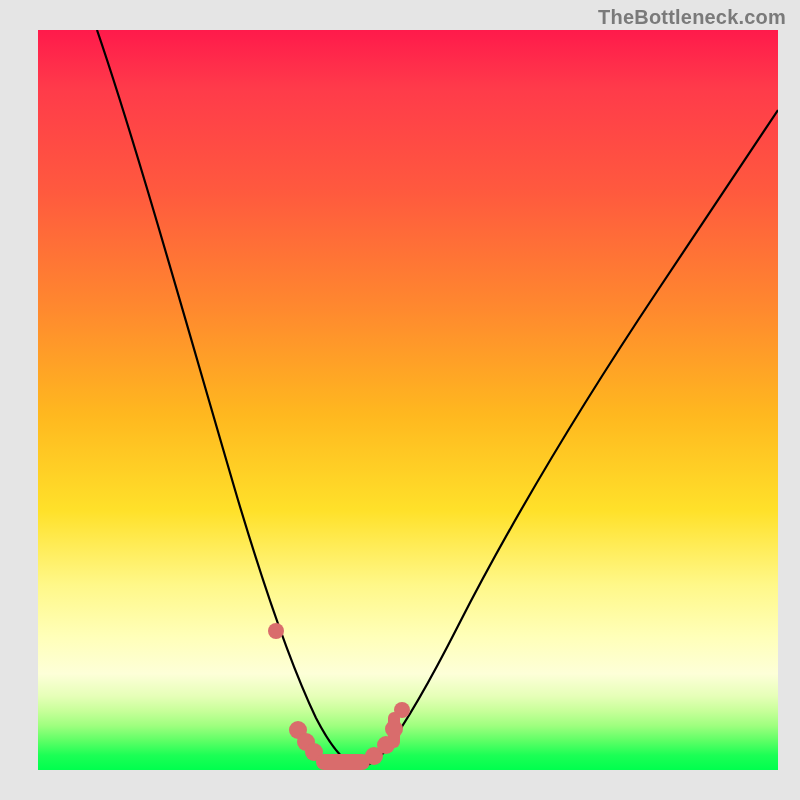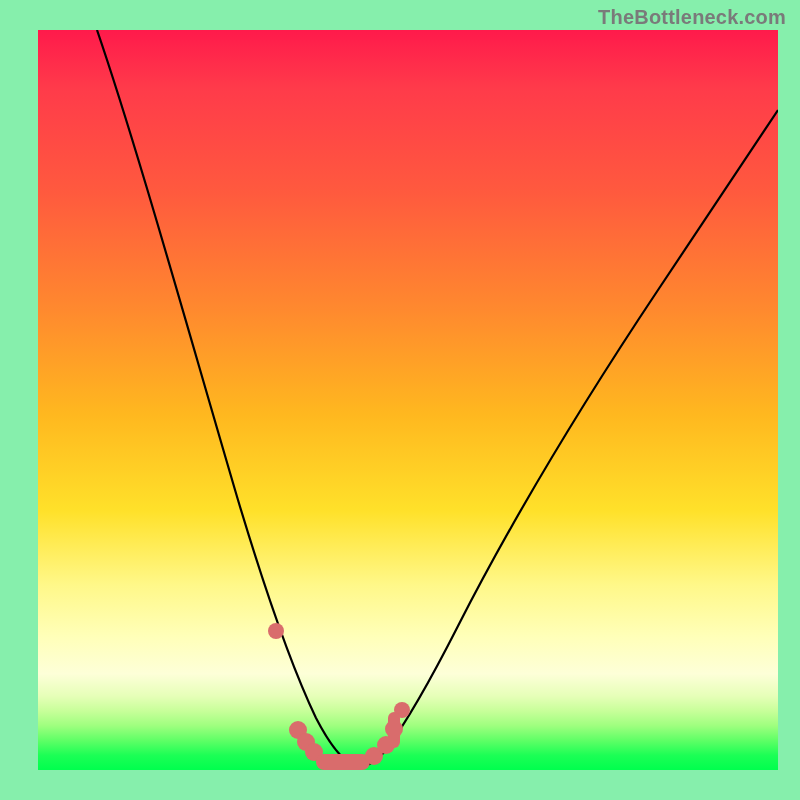--- a/index.html
+++ b/index.html
@@ -9,21 +9,21 @@
     height: 800px;
     background: #000;
     overflow: hidden;
   }
   .frame {
     position: absolute;
     left: 0;
     top: 0;
     width: 800px;
     height: 800px;
-    background: #86efac;
+    background: #e5e5e5;
   }
   .watermark {
     position: absolute;
     top: 6px;
     right: 14px;
     font-family: Arial, Helvetica, sans-serif;
     font-size: 20px;
     font-weight: 600;
     color: #7a7a7a;
     letter-spacing: 0.2px;

